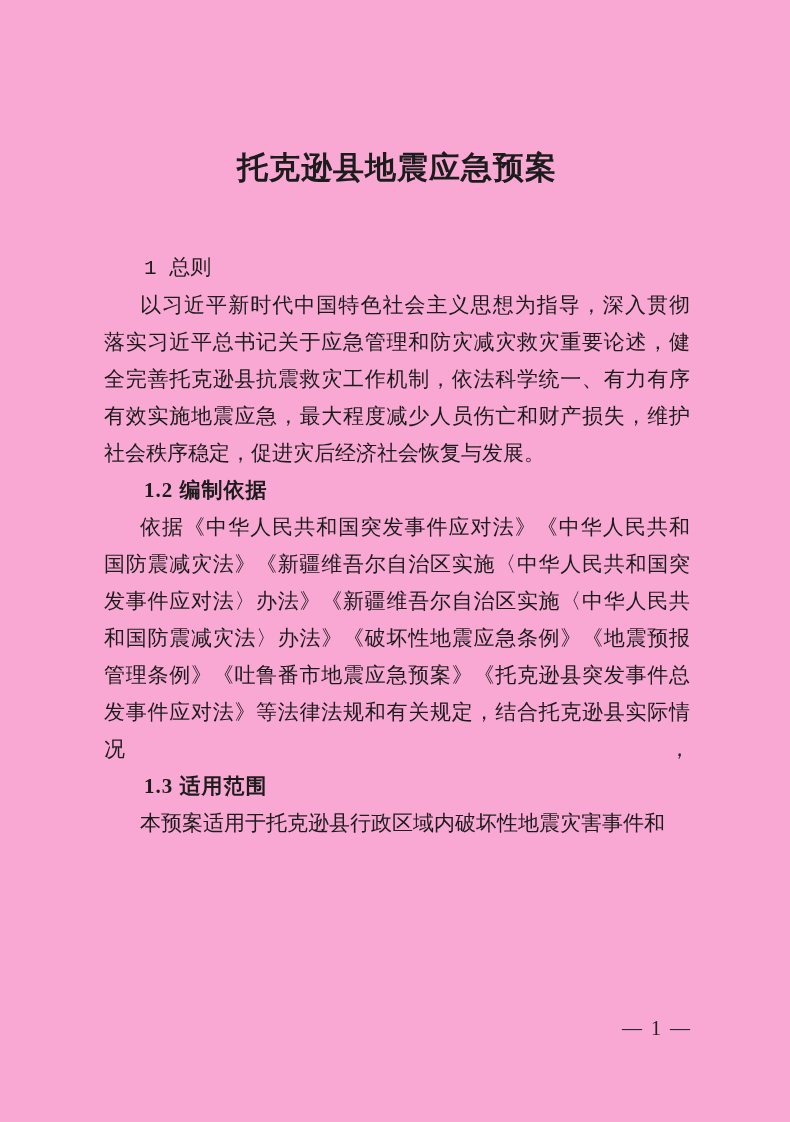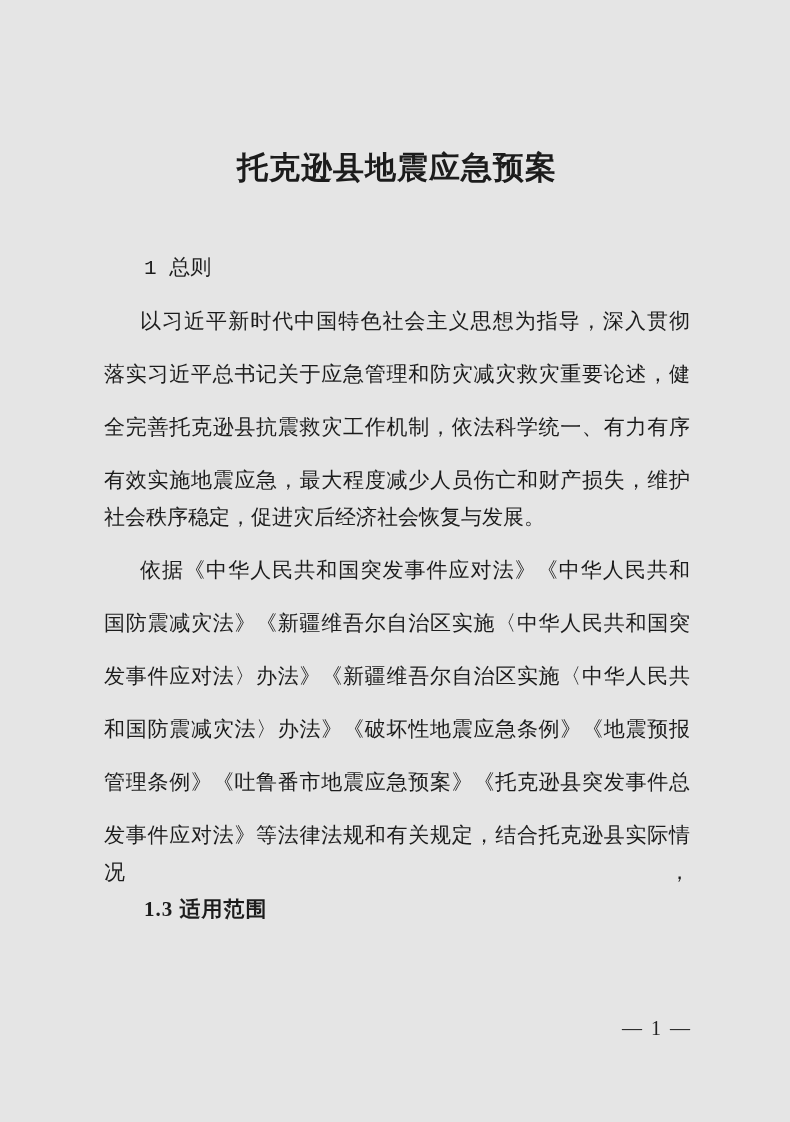--- a/index.html
+++ b/index.html
@@ -4,21 +4,21 @@
 <style>
   html, body {
     margin: 0;
     padding: 0;
     background: #ffffff;
   }
   .page {
     position: relative;
     width: 790px;
     height: 1122px;
-    background: #e5e5e5;
+    background: #f9a8d4;
     color: #1c1c1c;
     font-family: "Liberation Serif", serif;
     overflow: hidden;
   }
   .content {
     position: absolute;
     left: 104px;
     top: 148px;
     width: 586px;
   }
@@ -52,21 +52,20 @@
   }
   .line {
     min-height: 37px;
     white-space: nowrap;
   }
   .line.just {
     white-space: normal;
     text-align: justify;
     text-align-last: justify;
     text-justify: inter-character;
-    margin-top: 16px;
   }
   .line.first {
     text-indent: 36px;
   }
   .page-footer {
     position: absolute;
     bottom: 82px;
     right: 98px;
     font-size: 20px;
     font-family: "Liberation Serif", serif;
@@ -82,24 +81,28 @@
     <div class="doc-title">托克逊县地震应急预案</div>
 
   <div class="h1">1 总则</div>
       <div class="para">
         <div class="line first just">以习近平新时代中国特色社会主义思想为指导，深入贯彻</div>
         <div class="line just">落实习近平总书记关于应急管理和防灾减灾救灾重要论述，健</div>
         <div class="line just">全完善托克逊县抗震救灾工作机制，依法科学统一、有力有序</div>
         <div class="line just">有效实施地震应急，最大程度减少人员伤亡和财产损失，维护</div>
         <div class="line">社会秩序稳定，促进灾后经济社会恢复与发展。</div>
       </div>
+      <div class="h2">1.2 编制依据</div>
       <div class="para">
         <div class="line first just">依据《中华人民共和国突发事件应对法》《中华人民共和</div>
         <div class="line just">国防震减灾法》《新疆维吾尔自治区实施〈中华人民共和国突</div>
         <div class="line just">发事件应对法〉办法》《新疆维吾尔自治区实施〈中华人民共</div>
         <div class="line just">和国防震减灾法〉办法》《破坏性地震应急条例》《地震预报</div>
         <div class="line just">管理条例》《吐鲁番市地震应急预案》《托克逊县突发事件总</div>
         <div class="line just">发事件应对法》等法律法规和有关规定，结合托克逊县实际情况，</div>
       </div>
       <div class="h2">1.3 适用范围</div>
+      <div class="para">
+        <div class="line first">本预案适用于托克逊县行政区域内破坏性地震灾害事件和</div>
+      </div>
     </div>
   <div class="page-footer">— 1 —</div>
 </div>
 
 </body></html>

